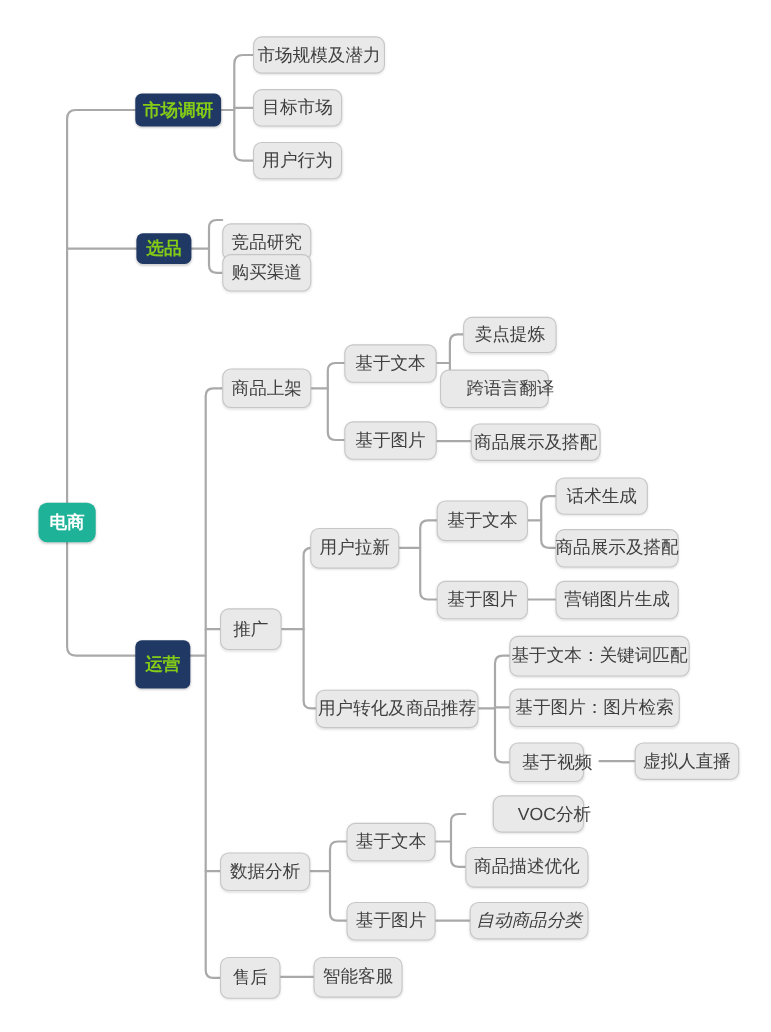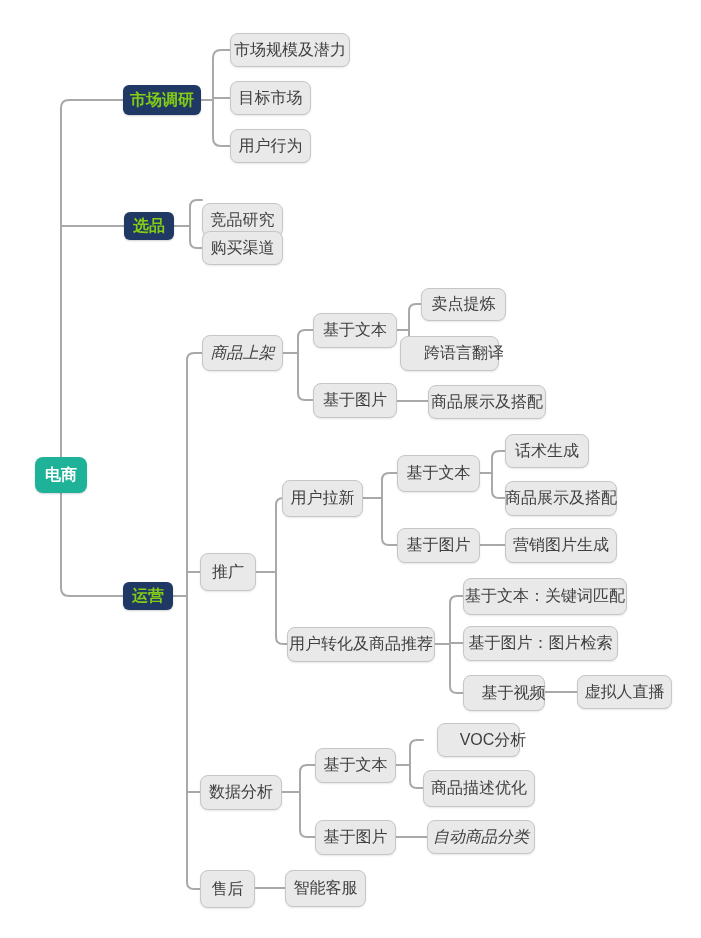--- a/index.html
+++ b/index.html
@@ -107,45 +107,45 @@
 
   <div class="node branch" style="left:123px; top:85px;  width:78px;  height:30px;">市场调研</div>
   <div class="node topic" style="left:230px; top:33px;  width:120px; height:34px;">市场规模及潜力</div>
   <div class="node topic" style="left:230px; top:81px;  width:81px;  height:34px;">目标市场</div>
   <div class="node topic" style="left:230px; top:129px; width:81px;  height:34px;">用户行为</div>
 
   <div class="node branch" style="left:124px; top:212px; width:50px;  height:28px;">选品</div>
   <div class="node topic" style="left:202px; top:183px; width:81px;  height:34px;margin-top:20px;">竞品研究</div>
   <div class="node topic" style="left:202px; top:231px; width:81px;  height:34px;">购买渠道</div>
 
-  <div class="node branch" style="left:123px; top:582px; width:50px;  height:28px;">运营</div>
+  <div class="node branch" style="left:123px; top:582px; width:50px;  height:44px;">运营</div>
 
-  <div class="node topic" style="left:202px; top:335px; width:81px;  height:36px;font-style:italic;">商品上架</div>
+  <div class="node topic" style="left:202px; top:335px; width:81px;  height:36px;">商品上架</div>
   <div class="node topic" style="left:313px; top:313px; width:84px;  height:35px;">基于文本</div>
   <div class="node topic" style="left:421px; top:288px; width:85px;  height:33px;">卖点提炼</div>
   <div class="node topic" style="left:400px; top:336px; width:99px;  height:35px;padding-left:29px;">跨语言翻译</div>
   <div class="node topic" style="left:313px; top:383px; width:84px;  height:35px;">基于图片</div>
   <div class="node topic" style="left:428px; top:385px; width:118px; height:34px;">商品展示及搭配</div>
 
   <div class="node topic" style="left:200px; top:553px; width:56px;  height:38px;">推广</div>
   <div class="node topic" style="left:282px; top:480px; width:81px;  height:37px;">用户拉新</div>
   <div class="node topic" style="left:397px; top:455px; width:83px;  height:37px;">基于文本</div>
   <div class="node topic" style="left:505px; top:434px; width:84px;  height:34px;">话术生成</div>
   <div class="node topic" style="left:505px; top:481px; width:112px; height:35px;">商品展示及搭配</div>
   <div class="node topic" style="left:397px; top:528px; width:83px;  height:35px;">基于图片</div>
   <div class="node topic" style="left:505px; top:528px; width:112px; height:35px;">营销图片生成</div>
   <div class="node topic" style="left:287px; top:627px; width:148px; height:35px;">用户转化及商品推荐</div>
   <div class="node topic" style="left:463px; top:578px; width:164px; height:37px;">基于文本：关键词匹配</div>
   <div class="node topic" style="left:463px; top:626px; width:155px; height:35px;">基于图片：图片检索</div>
-  <div class="node topic" style="left:463px; top:675px; width:82px;  height:36px;padding-left:19px;">基于视频</div>
+  <div class="node topic" style="left:463px; top:675px; width:68px;  height:36px;padding-left:19px;">基于视频</div>
   <div class="node topic" style="left:577px; top:675px; width:95px;  height:34px;">虚拟人直播</div>
 
   <div class="node topic" style="left:200px; top:775px; width:82px;  height:35px;">数据分析</div>
   <div class="node topic" style="left:315px; top:748px; width:81px;  height:35px;">基于文本</div>
-  <div class="node topic" style="left:437px; top:723px; width:83px;  height:34px;padding-left:29px;">VOC分析</div>
+  <div class="node topic" style="left:448px; top:723px; width:83px;  height:34px;padding-left:29px;">VOC分析</div>
   <div class="node topic" style="left:423px; top:770px; width:112px; height:37px;">商品描述优化</div>
   <div class="node topic" style="left:315px; top:820px; width:81px;  height:35px;">基于图片</div>
   <div class="node topic" style="left:427px; top:820px; width:108px; height:34px;font-style:italic;">自动商品分类</div>
 
   <div class="node topic" style="left:200px; top:870px; width:55px;  height:38px;">售后</div>
   <div class="node topic" style="left:285px; top:870px; width:81px;  height:37px;">智能客服</div>
 
 </div>
 
 </body></html>

